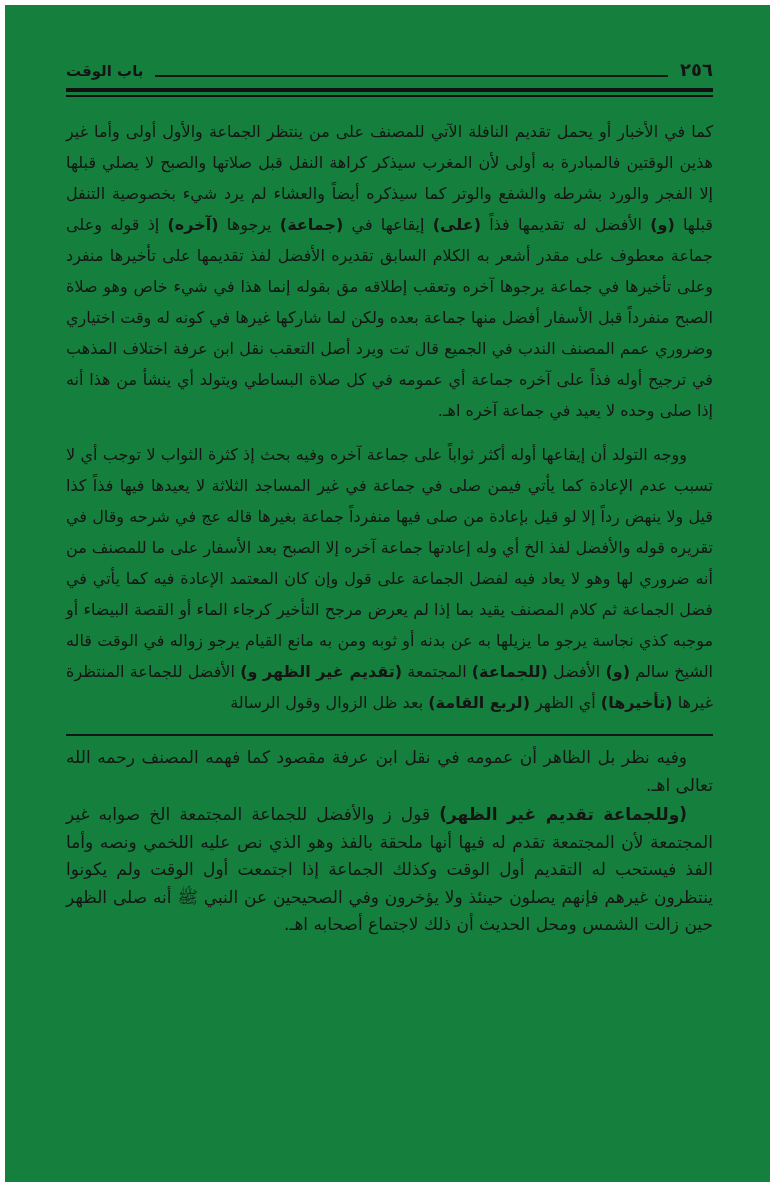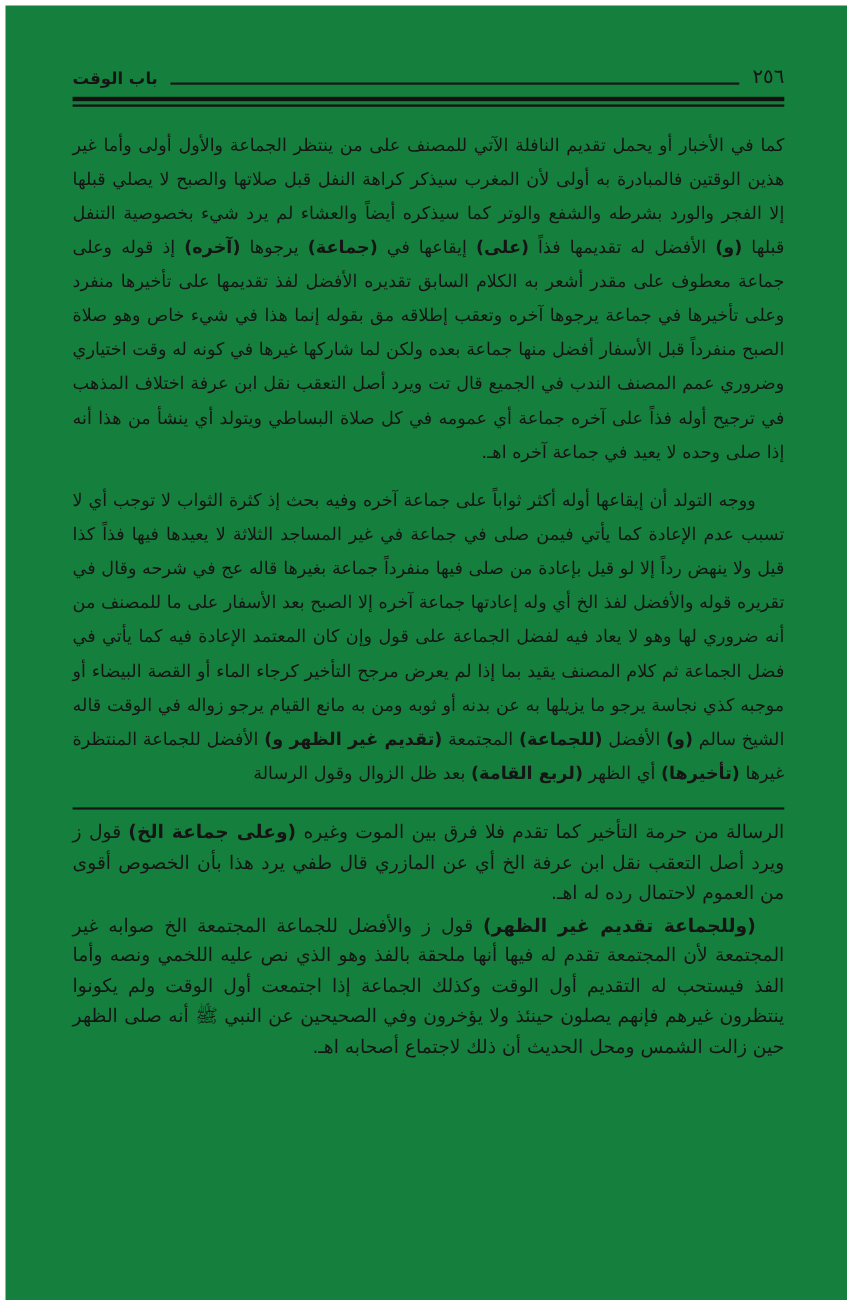--- a/index.html
+++ b/index.html
@@ -27,21 +27,21 @@
     line-height: 20px;
     white-space: nowrap;
   }
   .header-line {
     flex: 1 1 auto;
     height: 0;
     border-bottom: 2px solid #161616;
     margin-bottom: 4px;
   }
   .page-number {
-    font-weight: 400;
+    font-weight: 700;
     font-size: 18px;
     line-height: 22px;
     white-space: nowrap;
   }
   .double-rule {
     margin-top: 7px;
     height: 3px;
     border-top: 4px solid #111111;
     border-bottom: 2px solid #111111;
   }
@@ -87,17 +87,17 @@
   </header>
 
   <main id="body-text" class="body-text" dir="rtl">
       <p class="para"><span>كما في الأخبار أو يحمل تقديم النافلة الآتي للمصنف على من ينتظر الجماعة والأول أولى وأما غير هذين الوقتين فالمبادرة به أولى لأن المغرب سيذكر كراهة النفل قبل صلاتها والصبح لا يصلي قبلها إلا الفجر والورد بشرطه والشفع والوتر كما سيذكره أيضاً والعشاء لم يرد شيء بخصوصية التنفل قبلها </span><span class="bold">(و)</span><span> الأفضل له تقديمها فذاً </span><span class="bold">(على)</span><span> إيقاعها في </span><span class="bold">(جماعة)</span><span> يرجوها </span><span class="bold">(آخره)</span><span> إذ قوله وعلى جماعة معطوف على مقدر أشعر به الكلام السابق تقديره الأفضل لفذ تقديمها على تأخيرها منفرد وعلى تأخيرها في جماعة يرجوها آخره وتعقب إطلاقه مق بقوله إنما هذا في شيء خاص وهو صلاة الصبح منفرداً قبل الأسفار أفضل منها جماعة بعده ولكن لما شاركها غيرها في كونه له وقت اختياري وضروري عمم المصنف الندب في الجميع قال تت ويرد أصل التعقب نقل ابن عرفة اختلاف المذهب في ترجيح أوله فذاً على آخره جماعة أي عمومه في كل صلاة البساطي ويتولد أي ينشأ من هذا أنه إذا صلى وحده لا يعيد في جماعة آخره اهـ.</span></p>
       <p class="para indent"><span>ووجه التولد أن إيقاعها أوله أكثر ثواباً على جماعة آخره وفيه بحث إذ كثرة الثواب لا توجب أي لا تسبب عدم الإعادة كما يأتي فيمن صلى في جماعة في غير المساجد الثلاثة لا يعيدها فيها فذاً كذا قيل ولا ينهض رداً إلا لو قيل بإعادة من صلى فيها منفرداً جماعة بغيرها قاله عج في شرحه وقال في تقريره قوله والأفضل لفذ الخ أي وله إعادتها جماعة آخره إلا الصبح بعد الأسفار على ما للمصنف من أنه ضروري لها وهو لا يعاد فيه لفضل الجماعة على قول وإن كان المعتمد الإعادة فيه كما يأتي في فضل الجماعة ثم كلام المصنف يقيد بما إذا لم يعرض مرجح التأخير كرجاء الماء أو القصة البيضاء أو موجبه كذي نجاسة يرجو ما يزيلها به عن بدنه أو ثوبه ومن به مانع القيام يرجو زواله في الوقت قاله الشيخ سالم </span><span class="bold">(و)</span><span> الأفضل </span><span class="bold">(للجماعة)</span><span> المجتمعة </span><span class="bold">(تقديم غير الظهر و)</span><span> الأفضل للجماعة المنتظرة غيرها </span><span class="bold">(تأخيرها)</span><span> أي الظهر </span><span class="bold">(لربع القامة)</span><span> بعد ظل الزوال وقول الرسالة</span></p>
     </main>
 
   <div class="footnote-rule"></div>
 
   <section id="footnote-text" class="footnote-text" dir="rtl">
-      <p class="para"><span>الرسالة من حرمة التأخير كما تقدم فلا فرق بين الموت وغيره </span><span class="bold">(وعلى جماعة الخ)</span><span> قول ز ويرد أصل التعقب نقل ابن عرفة الخ أي عن المازري قال طفي يرد هذا بأن الخصوص أقوى من العموم لاحتمال رده له اهـ.</span></p>
+      <p class="para indent"><span>وفيه نظر بل الظاهر أن عمومه في نقل ابن عرفة مقصود كما فهمه المصنف رحمه الله تعالى اهـ.</span></p>
       <p class="para indent"><span class="bold">(وللجماعة تقديم غير الظهر)</span><span> قول ز والأفضل للجماعة المجتمعة الخ صوابه غير المجتمعة لأن المجتمعة تقدم له فيها أنها ملحقة بالفذ وهو الذي نص عليه اللخمي ونصه وأما الفذ فيستحب له التقديم أول الوقت وكذلك الجماعة إذا اجتمعت أول الوقت ولم يكونوا ينتظرون غيرهم فإنهم يصلون حينئذ ولا يؤخرون وفي الصحيحين عن النبي ﷺ أنه صلى الظهر حين زالت الشمس ومحل الحديث أن ذلك لاجتماع أصحابه اهـ.</span></p>
     </section>
 
 </div>
 
 </body></html>

